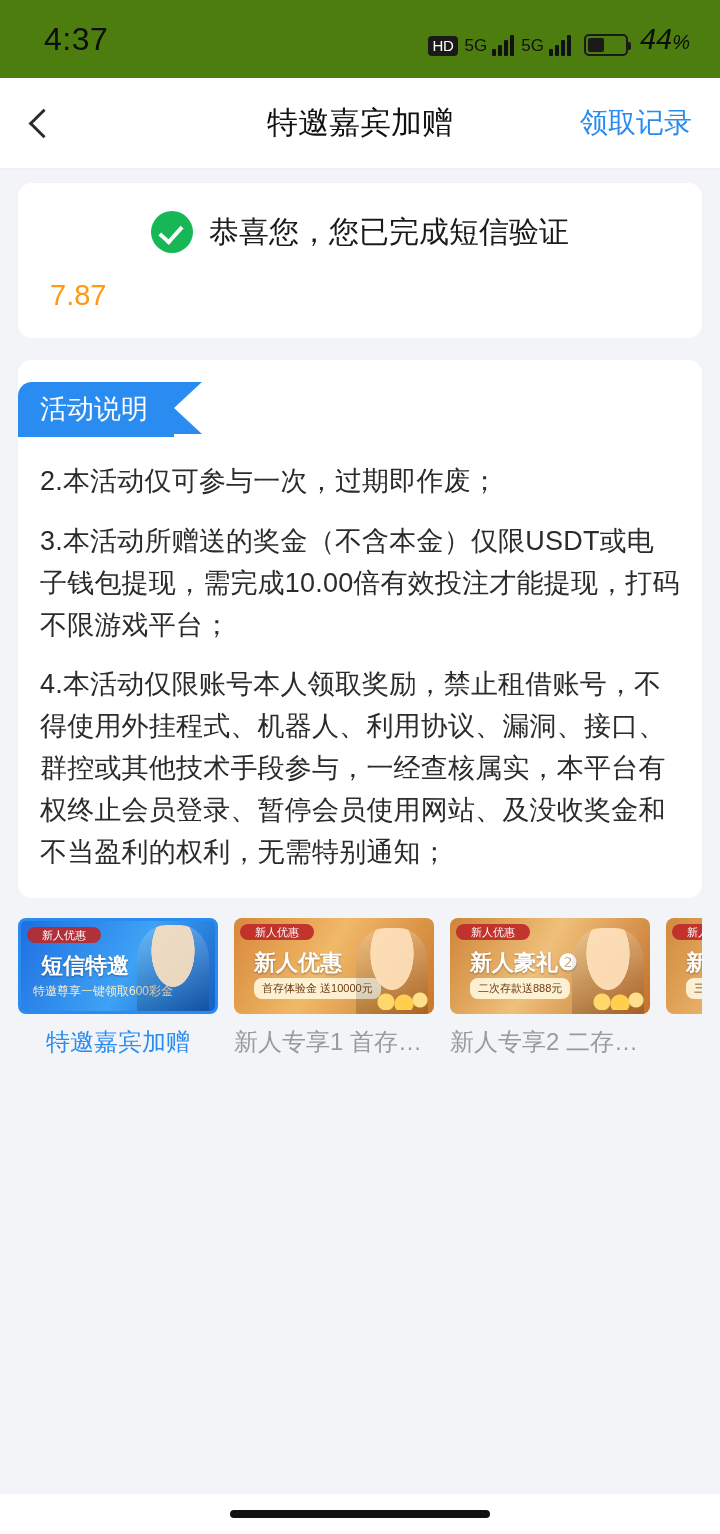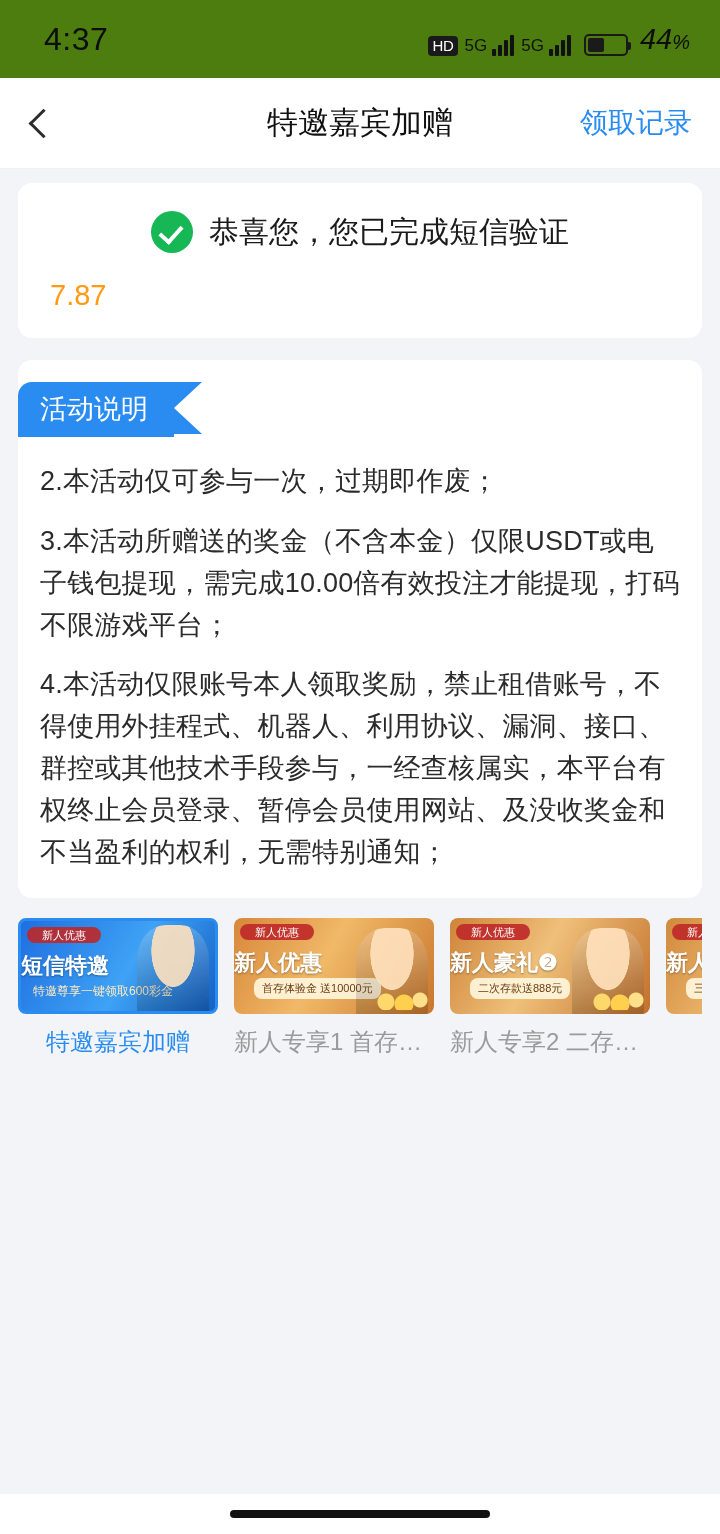--- a/index.html
+++ b/index.html
@@ -307,21 +307,21 @@
     font-size: 11px;
     color: #ffffff;
     background: rgba(190,40,40,0.9);
     border-radius: 8px;
     padding: 2px 15px;
     line-height: 1.1;
     white-space: nowrap;
   }
   .bnr-title {
     position: absolute;
-    left: 0;
+    left: 20px;
     top: 30px;
     font-size: 22px;
     font-weight: bold;
     color: #ffffff;
     text-shadow: 0 1px 2px rgba(0,0,0,0.35);
     white-space: nowrap;
   }
   .bnr-sub {
     position: absolute;
     left: 12px;

